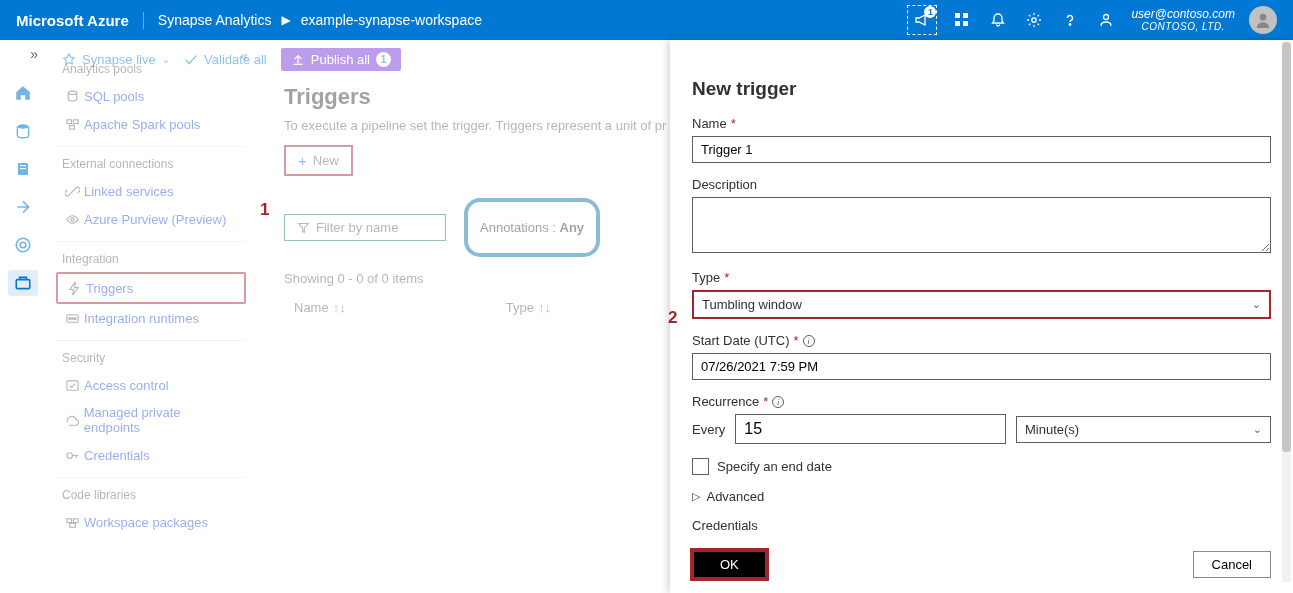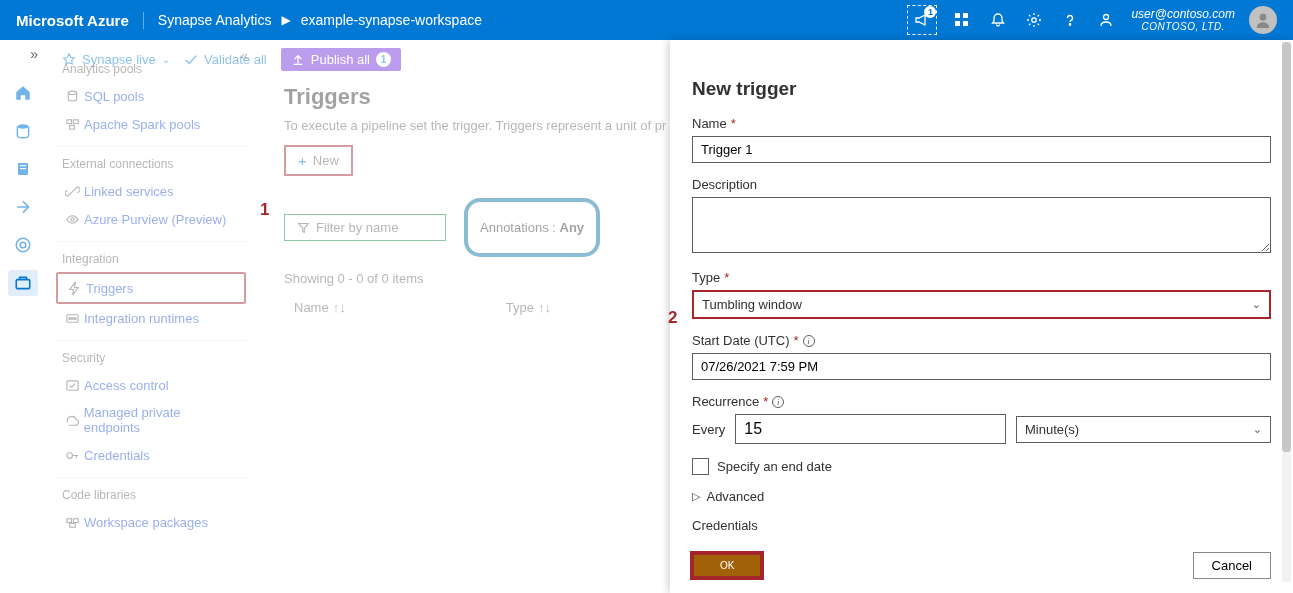--- a/index.html
+++ b/index.html
@@ -76,21 +76,21 @@
 .chev { font-size: 11px; color: #605e5c; }
 .recurrence-row { display: flex; align-items: center; gap: 10px; }
 .rec-input { flex: 1; border: 1px solid #605e5c; padding: 5px 8px; font-size: 16px;}
 .rec-select { width: 255px; border: 1px solid #605e5c; padding: 5px 8px; display: flex; justify-content: space-between; align-items: center; font-size: 13px; }
 .checkbox-row { display: flex; align-items: center; gap: 8px; margin-bottom: 14px; }
 .cb { width: 17px; height: 17px; border: 1px solid #605e5c; }
 .adv-row { display: flex; align-items: center; gap: 6px; margin-bottom: 14px; font-size: 13px; }
 .adv-chev { font-size: 11px; }
 .ann-new { display: flex; align-items: center; gap: 8px; color: #0078d4; margin-top: 4px; margin-left: 10px;}
 .panel-footer { padding: 10px 22px 14px 22px; display: flex; align-items: center; border-top: none; }
-.ok-btn { background: #a16207; color: #fff; border: 2px solid #a4262c; outline: 2px solid #a4262c; padding: 5px 26px; font-size: 10px; }
+.ok-btn { background: #000000; color: #fff; border: 2px solid #a4262c; outline: 2px solid #a4262c; padding: 5px 26px; font-size: 13px; }
 .cancel-btn { margin-left: auto; background: #fff; border: 1px solid #8a8886; padding: 5px 18px; font-size: 13px; }
 .panel-scrollbar { position: absolute; right: 2px; top: 2px; width: 9px; height: 540px; background: #f3f2f1; }
 .panel-thumb { width: 9px; height: 410px; background: #c8c6c4; border-radius: 4px; }
 svg { display: block; }
 </style>
 </head>
 <body>
 
 <div class="top-header">
   <div class="brand">Microsoft Azure</div>

